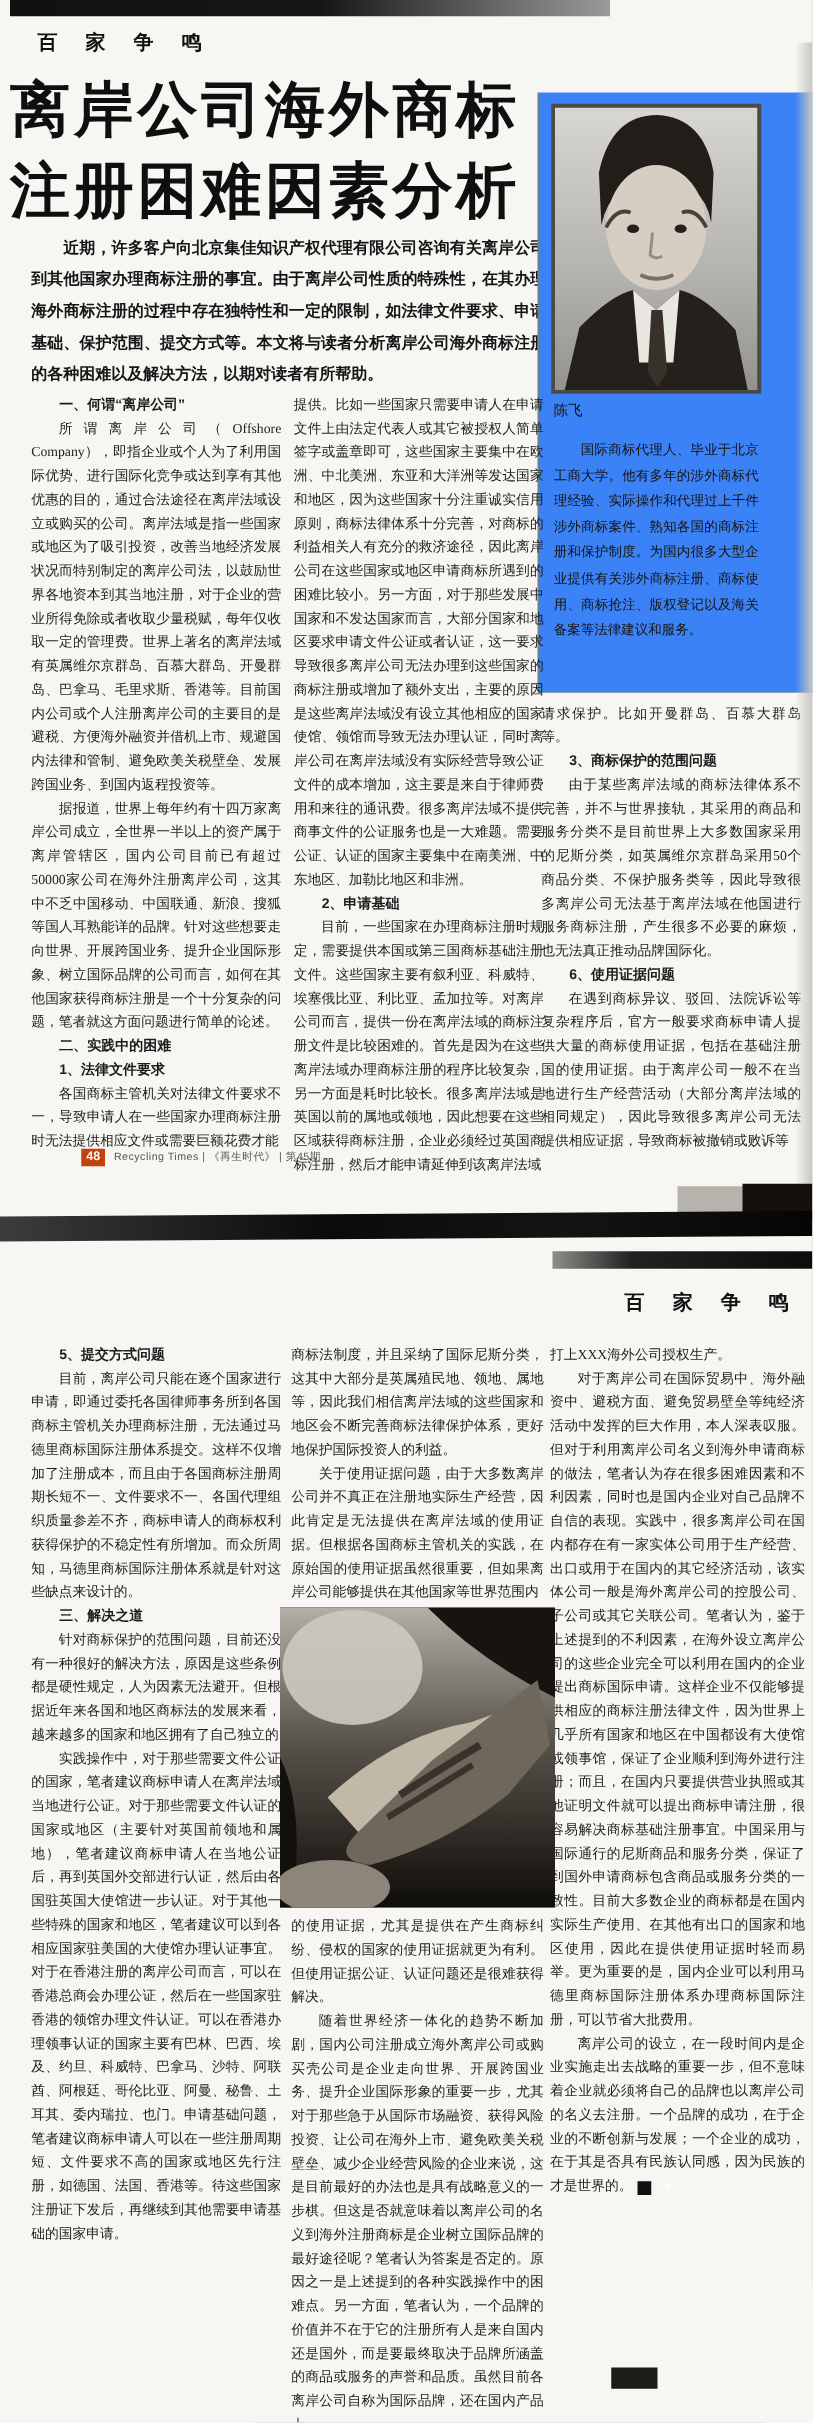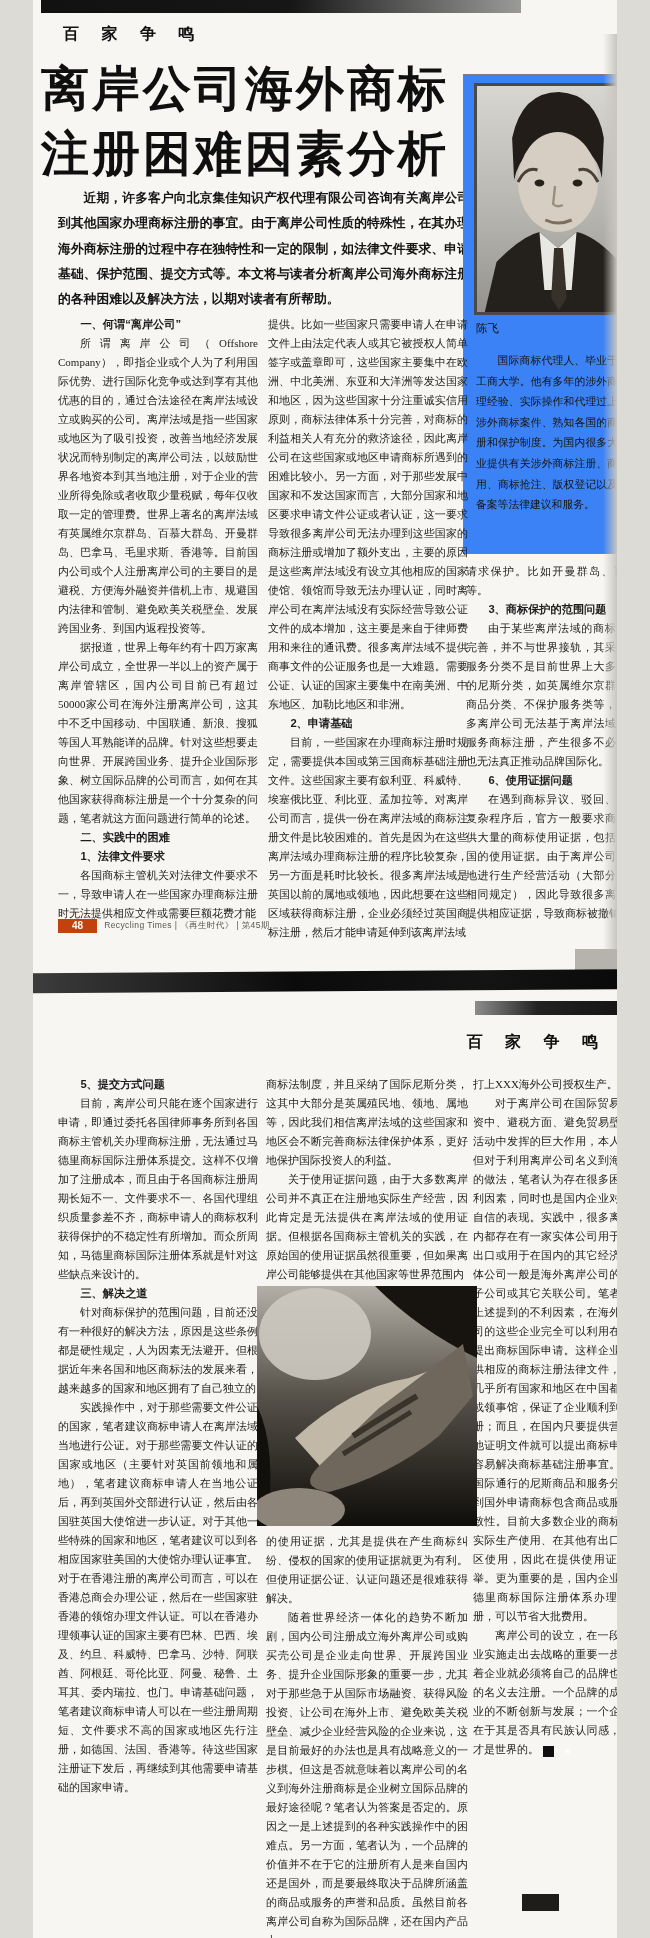--- a/index.html
+++ b/index.html
@@ -1,16 +1,16 @@
 <!DOCTYPE html>
 <html><head>
 <meta charset="utf-8">
 <style>
   html,body{margin:0;padding:0;background:#dddbd6;}
-  .canvas{position:relative;width:584px;height:1938px;margin:0 auto;background:#f7f6f2;
+  .canvas{position:relative;width:650px;height:1938px;margin:0 auto;background:#f7f6f2;
           font-family:"Liberation Serif","DejaVu Serif",serif;color:#1d1d1d;overflow:hidden;}
   
   .bar1{position:absolute;left:8px;top:0;width:480px;height:13px;
         background:linear-gradient(90deg,#111 0%,#161616 52%,#3e3e3e 66%,#9a9a98 100%);}
   .brand{position:absolute;left:30px;top:24px;font-family:"Liberation Sans","DejaVu Sans",sans-serif;
          font-weight:bold;font-size:16px;letter-spacing:9px;color:#111;}
   .page-title{position:absolute;left:8px;top:56px;width:432px;font-weight:bold;font-size:48px;
               line-height:65px;letter-spacing:3px;color:#0f0f0f;}
   .lead{position:absolute;left:25px;top:186px;width:412px;font-size:12.8px;line-height:25.3px;
         font-weight:bold;text-align:justify;text-indent:2em;color:#151515;}
@@ -32,21 +32,21 @@
   #p2c2{left:233px;top:1075px;width:202px;}
   #p2c3{left:440px;top:1075px;width:204px;}
   .blk-p{margin:0;text-indent:2em;}
   .blk-pl{margin:0;}
   .blk-h{margin:0;text-indent:2em;font-weight:bold;font-size:11.2px;
          font-family:"Liberation Sans","DejaVu Sans",sans-serif;}
   .img-spacer{width:202px;height:248px;}
   
   .footer1{position:absolute;left:25px;top:919px;display:flex;align-items:center;gap:7px;}
   .pg-num{background:#c2410c;color:#fbfbf8;font:bold 10px "Liberation Sans","DejaVu Sans",sans-serif;
-          padding:1px 14px 2px;}
+          padding:1px 4px 2px;margin-left:40px;}
   .journal{font-family:"Liberation Sans","DejaVu Sans",sans-serif;font-size:8.5px;color:#57564f;letter-spacing:.4px;}
   
   .sep-notch{position:absolute;left:542px;top:949px;width:54px;height:24px;background:#b6b3ac;}
   .sep-dark-right{position:absolute;left:594px;top:947px;width:56px;height:28px;background:#14110d;}
   .page-sep{position:absolute;left:0;top:971px;width:650px;height:20px;transform:skewY(-0.4deg);
             background:linear-gradient(90deg,#3c3c3c,#0b0b0b 40%,#141414 70%,#050505);}
   .edge-strip{position:absolute;right:0;top:34px;width:14px;height:930px;
               background:linear-gradient(90deg,rgba(0,0,0,0),#c9c6c0);}
   
   .bar2{position:absolute;left:442px;top:1001px;width:208px;height:14px;

